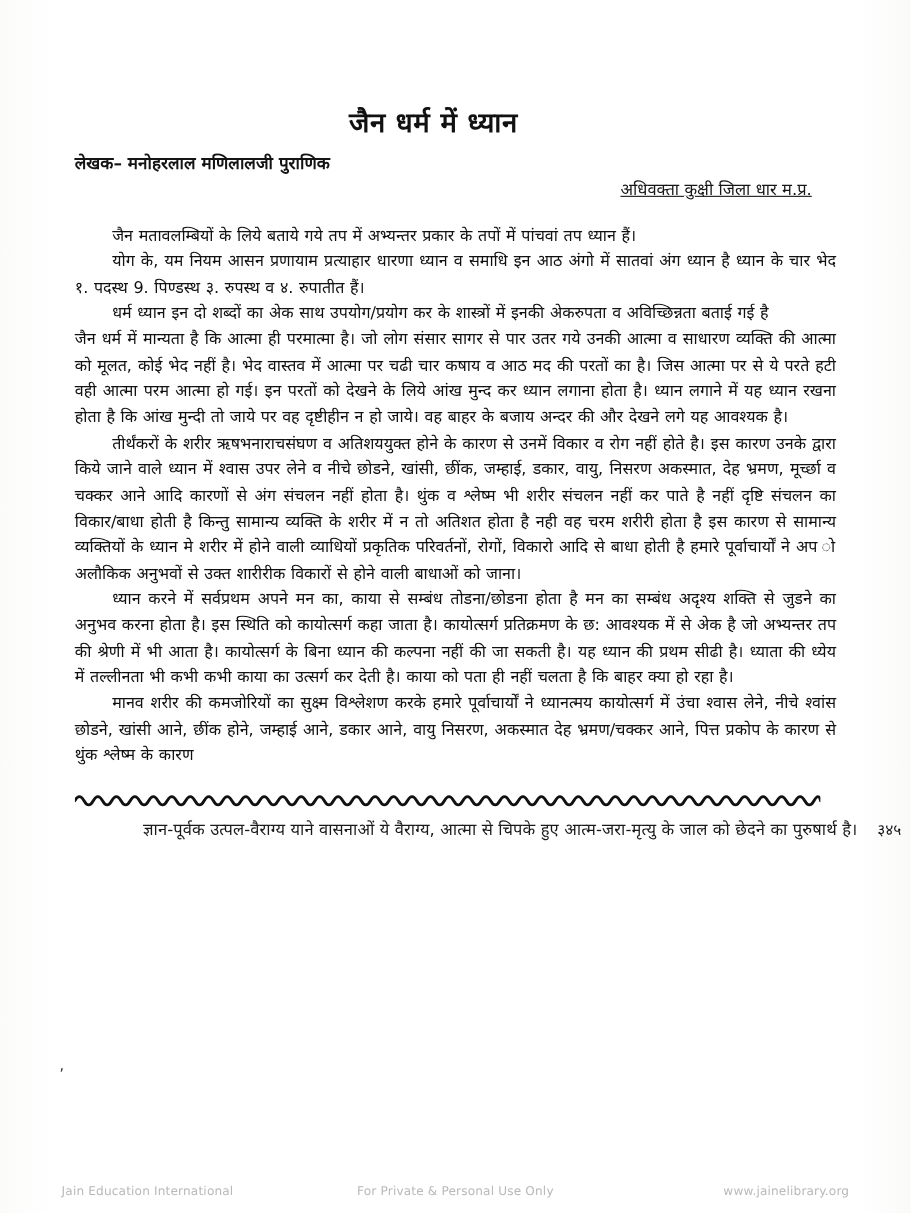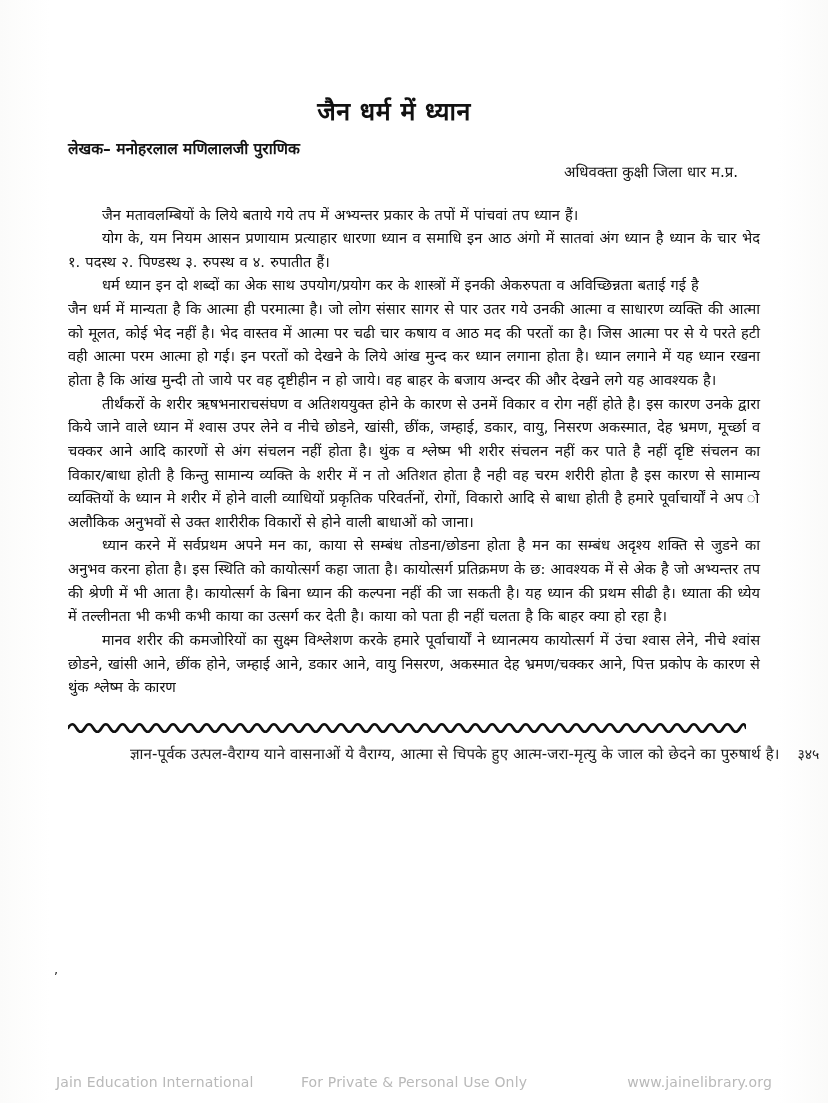--- a/index.html
+++ b/index.html
@@ -54,20 +54,21 @@
     padding-right: 14px;
   }
   .byline-sub {
     text-align: right;
     font-size: 15px;
     font-weight: 400;
     color: #161616;
     line-height: 1.55;
     margin: 0;
     padding-right: 22px;
+    text-decoration: underline;
   }
 
   
   .body-text {
     margin-top: 18px;
     font-size: 14.6px;
     color: #101010;
     line-height: 1.62;
   }
   .para {
@@ -129,21 +130,21 @@
 
   
   .scan-footer {
     position: absolute;
     left: 0;
     right: 0;
     top: 1072px;
     height: 20px;
     display: flex;
     align-items: center;
-    font-size: 14px;
+    font-size: 11px;
     color: #b9b9b9;
     letter-spacing: 0.15px;
   }
   .scan-footer .left  { position: absolute; left: 56px; }
   .scan-footer .mid   { position: absolute; left: 50%; transform: translateX(-50%); }
   .scan-footer .right { position: absolute; right: 56px; }
 </style>
 </head>
 <body>
 
@@ -152,21 +153,21 @@
   <div class="content">
 
     <div class="title-block">
       <h1 class="doc-title">जैन धर्म में ध्यान</h1>
       <p class="byline">लेखक– मनोहरलाल मणिलालजी पुराणिक</p>
       <p class="byline-sub">अधिवक्ता कुक्षी जिला धार म.प्र.</p>
     </div>
 
     <div class="body-text">
       <p class="para indent">जैन मतावलम्बियों के लिये बताये गये तप में अभ्यन्तर प्रकार के तपों में पांचवां तप ध्यान हैं।</p>
-      <p class="para indent">योग के, यम नियम आसन प्रणायाम प्रत्याहार धारणा ध्यान व समाधि इन आठ अंगो में सातवां अंग ध्यान है ध्यान के चार भेद १. पदस्थ २. पिण्डस्थ ३. रुपस्थ व ४. रुपातीत हैं।</p>
+      <p class="para indent">योग के, यम नियम आसन प्रणायाम प्रत्याहार धारणा ध्यान व समाधि इन आठ अंगो में सातवां अंग ध्यान है ध्यान के चार भेद १. पदस्थ 9. पिण्डस्थ ३. रुपस्थ व ४. रुपातीत हैं।</p>
       <p class="para indent">धर्म ध्यान इन दो शब्दों का अेक साथ उपयोग/प्रयोग कर के शास्त्रों में इनकी अेकरुपता व अविच्छिन्नता बताई गई है</p>
       <p class="para noindent">जैन धर्म में मान्यता है कि आत्मा ही परमात्मा है। जो लोग संसार सागर से पार उतर गये उनकी आत्मा व साधारण व्यक्ति की आत्मा को मूलत, कोई भेद नहीं है। भेद वास्तव में आत्मा पर चढी चार कषाय व आठ मद की परतों का है। जिस आत्मा पर से ये परते हटी वही आत्मा परम आत्मा हो गई। इन परतों को देखने के लिये आंख मुन्द कर ध्यान लगाना होता है। ध्यान लगाने में यह ध्यान रखना होता है कि आंख मुन्दी तो जाये पर वह दृष्टीहीन न हो जाये। वह बाहर के बजाय अन्दर की और देखने लगे यह आवश्यक है।</p>
       <p class="para indent">तीर्थंकरों के शरीर ऋषभनाराचसंघण व अतिशययुक्त होने के कारण से उनमें विकार व रोग नहीं होते है। इस कारण उनके द्वारा किये जाने वाले ध्यान में श्वास उपर लेने व नीचे छोडने, खांसी, छींक, जम्हाई, डकार, वायु, निसरण अकस्मात, देह भ्रमण, मूर्च्छा व चक्कर आने आदि कारणों से अंग संचलन नहीं होता है। थुंक व श्लेष्म भी शरीर संचलन नहीं कर पाते है नहीं दृष्टि संचलन का विकार/बाधा होती है किन्तु सामान्य व्यक्ति के शरीर में न तो अतिशत होता है नही वह चरम शरीरी होता है इस कारण से सामान्य व्यक्तियों के ध्यान मे शरीर में होने वाली व्याधियों प्रकृतिक परिवर्तनों, रोगों, विकारो आदि से बाधा होती है हमारे पूर्वाचार्यों ने अप ो अलौकिक अनुभवों से उक्त शारीरीक विकारों से होने वाली बाधाओं को जाना।</p>
       <p class="para indent">ध्यान करने में सर्वप्रथम अपने मन का, काया से सम्बंध तोडना/छोडना होता है मन का सम्बंध अदृश्य शक्ति से जुडने का अनुभव करना होता है। इस स्थिति को कायोत्सर्ग कहा जाता है। कायोत्सर्ग प्रतिक्रमण के छ: आवश्यक में से अेक है जो अभ्यन्तर तप की श्रेणी में भी आता है। कायोत्सर्ग के बिना ध्यान की कल्पना नहीं की जा सकती है। यह ध्यान की प्रथम सीढी है। ध्याता की ध्येय में तल्लीनता भी कभी कभी काया का उत्सर्ग कर देती है। काया को पता ही नहीं चलता है कि बाहर क्या हो रहा है।</p>
       <p class="para indent">मानव शरीर की कमजोरियों का सुक्ष्म विश्लेशण करके हमारे पूर्वाचार्यों ने ध्यानत्मय कायोत्सर्ग में उंचा श्वास लेने, नीचे श्वांस छोडने, खांसी आने, छींक होने, जम्हाई आने, डकार आने, वायु निसरण, अकस्मात देह भ्रमण/चक्कर आने, पित्त प्रकोप के कारण से थुंक श्लेष्म के कारण</p>
     </div>
 
     <div class="wavy-rule">
       <svg width="678" height="18" viewBox="0 0 678 18" xmlns="http://www.w3.org/2000/svg">
         <path d="M0 9 Q 4.2 1.5 8.4 9 T 16.8 9 T 25.2 9 T 33.6 9 T 42 9 T 50.4 9 T 58.8 9 T 67.2 9 T 75.6 9 T 84 9 T 92.4 9 T 100.8 9 T 109.2 9 T 117.6 9 T 126 9 T 134.4 9 T 142.8 9 T 151.2 9 T 159.6 9 T 168 9 T 176.4 9 T 184.8 9 T 193.2 9 T 201.6 9 T 210 9 T 218.4 9 T 226.8 9 T 235.2 9 T 243.6 9 T 252 9 T 260.4 9 T 268.8 9 T 277.2 9 T 285.6 9 T 294 9 T 302.4 9 T 310.8 9 T 319.2 9 T 327.6 9 T 336 9 T 344.4 9 T 352.8 9 T 361.2 9 T 369.6 9 T 378 9 T 386.4 9 T 394.8 9 T 403.2 9 T 411.6 9 T 420 9 T 428.4 9 T 436.8 9 T 445.2 9 T 453.6 9 T 462 9 T 470.4 9 T 478.8 9 T 487.2 9 T 495.6 9 T 504 9 T 512.4 9 T 520.8 9 T 529.2 9 T 537.6 9 T 546 9 T 554.4 9 T 562.8 9 T 571.2 9 T 579.6 9 T 588 9 T 596.4 9 T 604.8 9 T 613.2 9 T 621.6 9 T 630 9 T 638.4 9 T 646.8 9 T 655.2 9 T 663.6 9 T 672 9 T 678 9" fill="none" stroke="#111111" stroke-width="2.6" stroke-linecap="round"></path>

